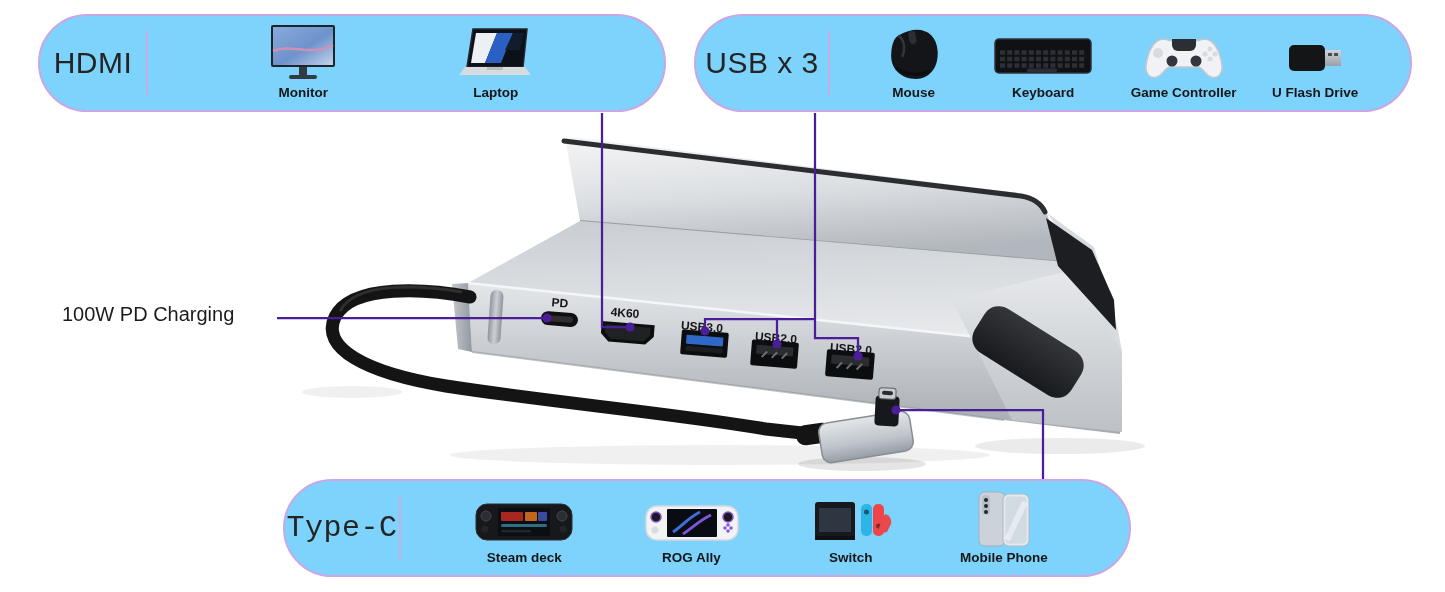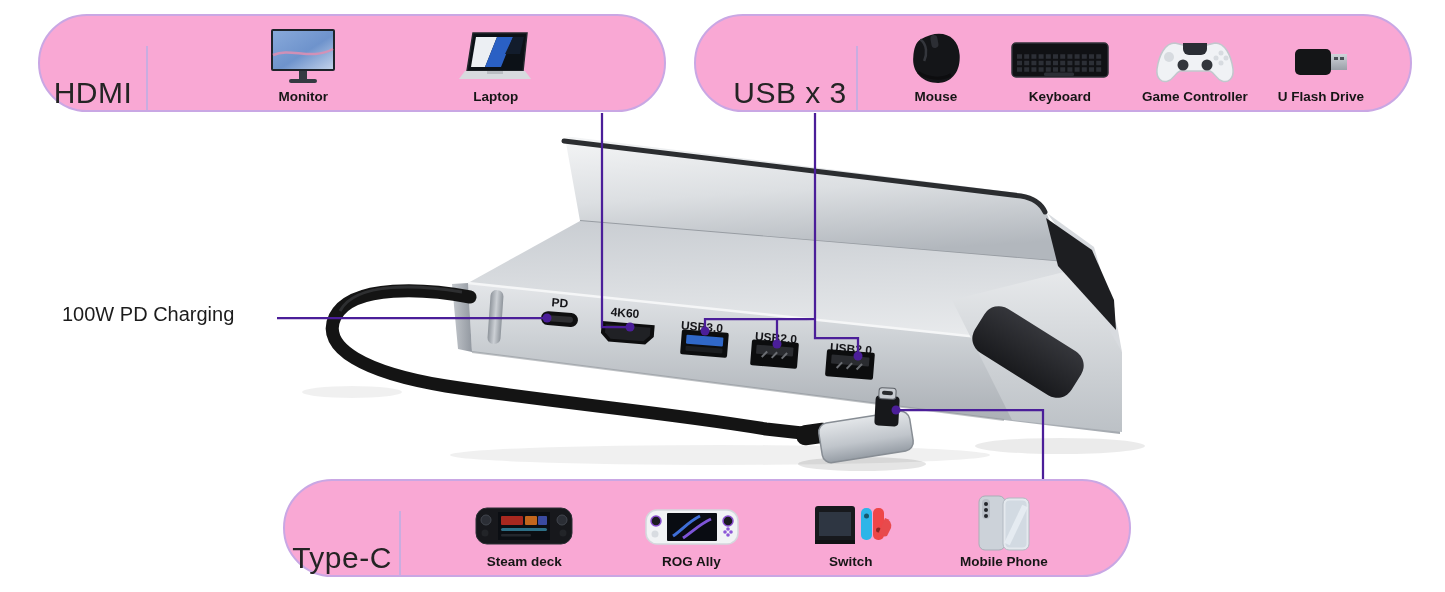--- a/index.html
+++ b/index.html
@@ -1,29 +1,29 @@
 <!DOCTYPE html>
 <html><head>
 <meta charset="utf-8">
 <style>
   html,body{margin:0;padding:0;background:#fff;}
   .canvas{position:relative;width:1445px;height:592px;background:#ffffff;overflow:hidden;
           font-family:"Liberation Sans", sans-serif;}
   svg{display:block;}
   .layer{position:absolute;left:0;top:0;pointer-events:none;}
   
-  .bubble{position:absolute;background:#f9a8d4;border:2px solid #c9a7e4;border-radius:58px;
-          display:flex;align-items:flex-end;box-sizing:border-box;z-index:2;}
+  .bubble{position:absolute;background:#7dd3fc;border:2px solid #c9a7e4;border-radius:58px;
+          display:flex;align-items:center;box-sizing:border-box;z-index:2;}
   #bubble-hdmi{left:38px;top:14px;width:628px;height:98px;}
   #bubble-usb{left:694px;top:14px;width:718px;height:98px;}
   #bubble-typec{left:283px;top:479px;width:848px;height:98px;}
   .bubble-label{font-size:30px;color:#242424;text-align:center;flex:0 0 auto;letter-spacing:.5px;}
   #bubble-hdmi .bubble-label{width:106px;}
-  #bubble-usb .bubble-label{width:132px;margin-left:28px;}
-  #bubble-typec .bubble-label{width:114px;}
+  #bubble-usb .bubble-label{width:132px;}
+  #bubble-typec .bubble-label{width:114px;font-family:Liberation Mono, monospace;}
   .divider{width:2px;height:64px;background:#c9ade0;flex:0 0 auto;}
   .items{flex:1;display:flex;justify-content:space-evenly;align-items:flex-end;padding:4px 16px 6px 6px;}
   .item{display:flex;flex-direction:column;align-items:center;}
   .icon{height:58px;display:flex;align-items:flex-end;justify-content:center;}
   .cap{font-size:13.5px;font-weight:bold;color:#161616;white-space:nowrap;margin-top:2px;}
   
   .pd-callout{position:absolute;left:62px;top:303px;font-size:20px;color:#1c1c1c;z-index:3;}
 </style>
 </head>
 <body>

